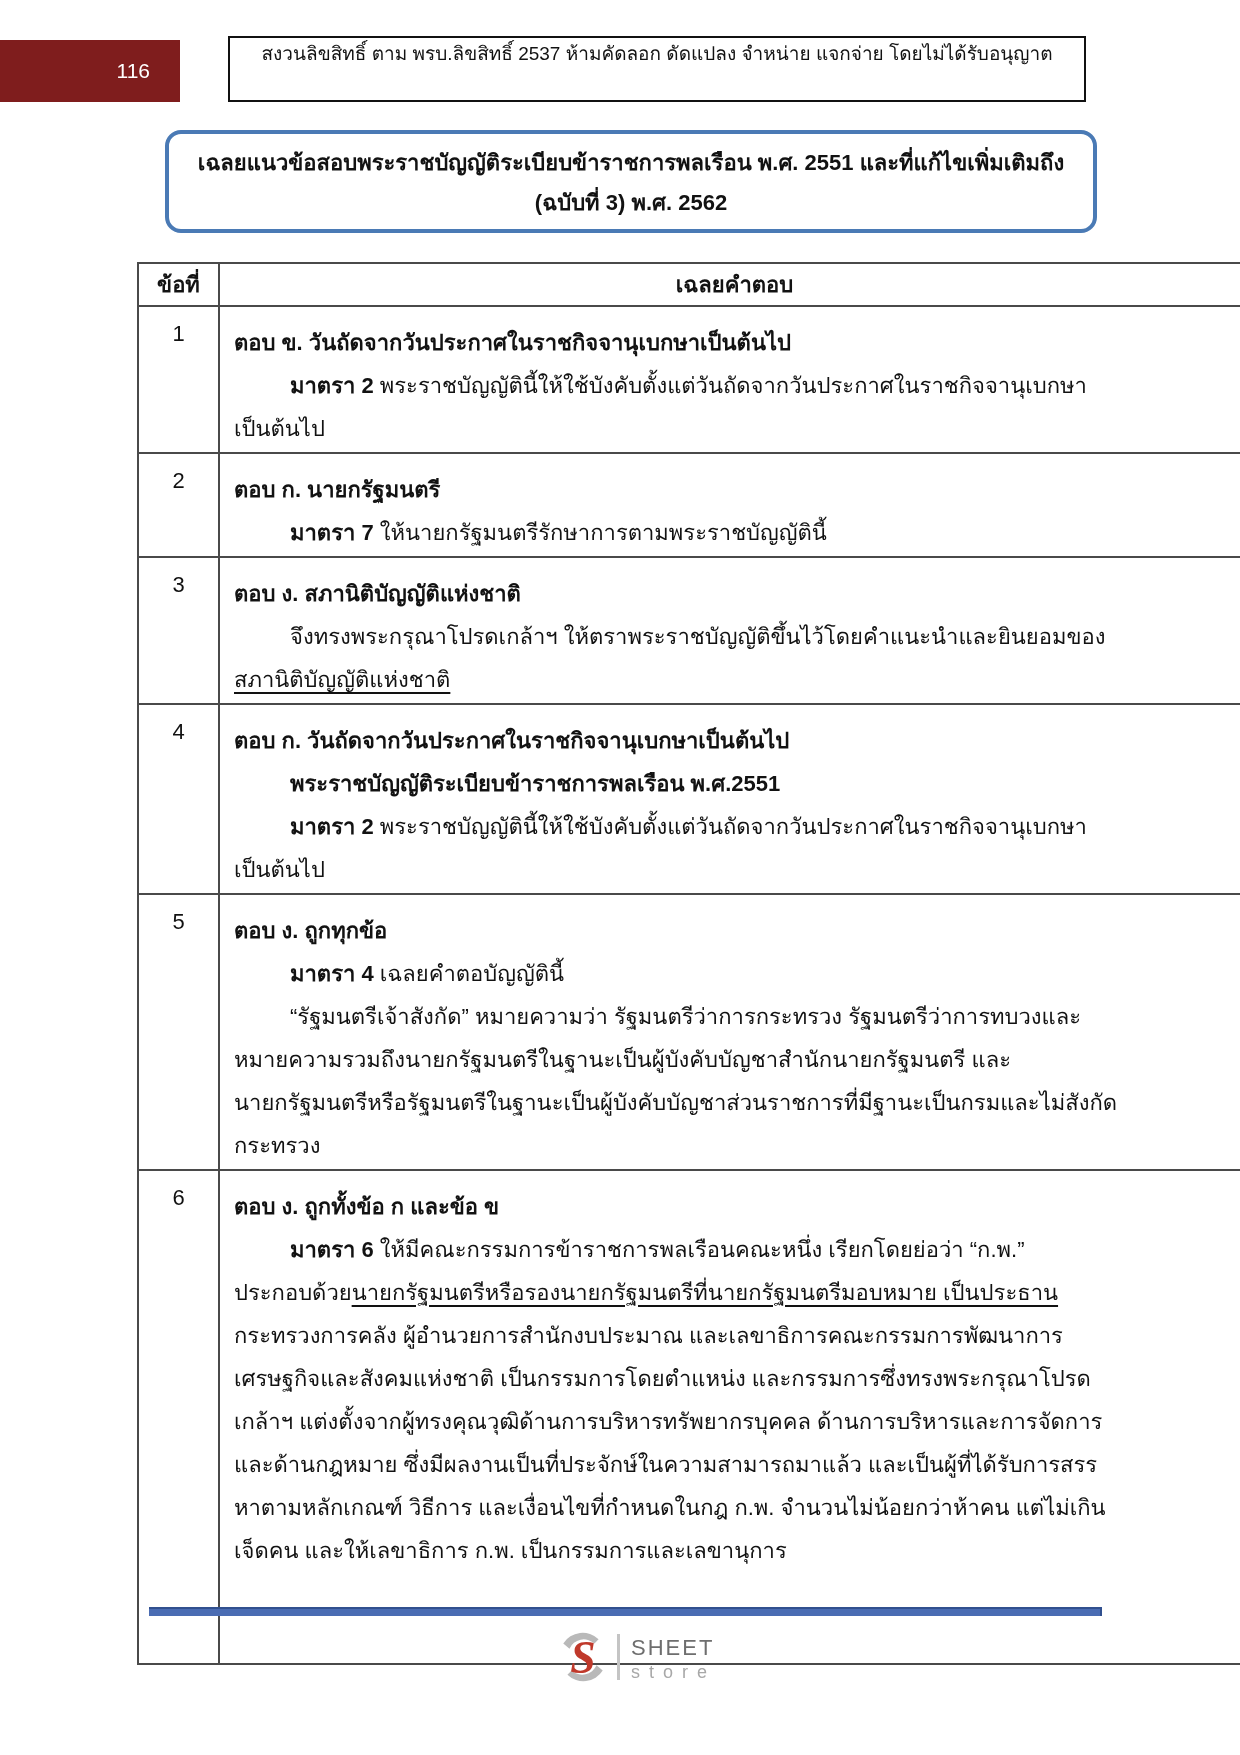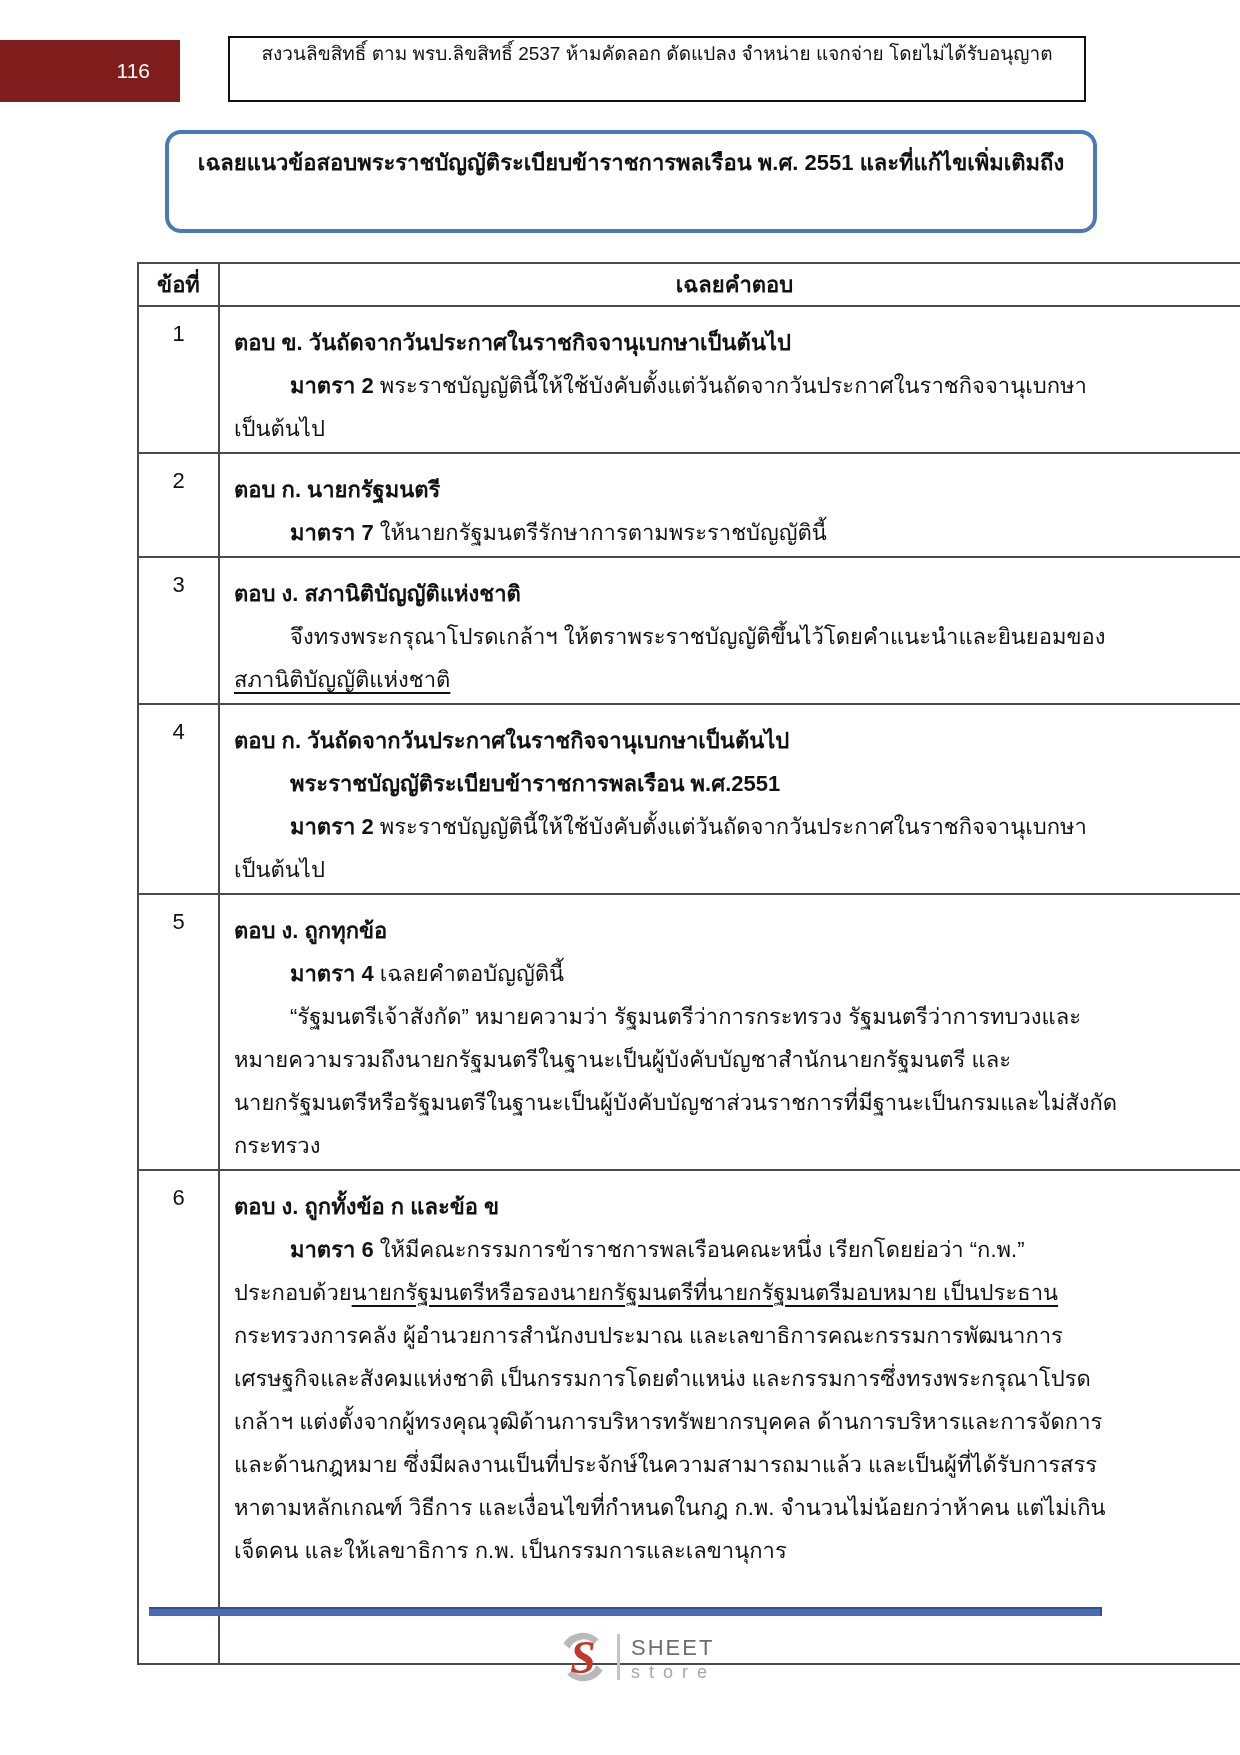--- a/index.html
+++ b/index.html
@@ -84,20 +84,21 @@
 
   <div class="page-num-box">
     <span>116</span>
   </div>
   <div class="copyright-box">
     <span>สงวนลิขสิทธิ์ ตาม พรบ.ลิขสิทธิ์ 2537 ห้ามคัดลอก ดัดแปลง จำหน่าย แจกจ่าย โดยไม่ได้รับอนุญาต</span>
   </div>
 
   <div class="title-box">
     <div class="t-line">เฉลยแนวข้อสอบพระราชบัญญัติระเบียบข้าราชการพลเรือน พ.ศ. 2551 และที่แก้ไขเพิ่มเติมถึง</div>
+    <div class="t-line">(ฉบับที่ 3) พ.ศ. 2562</div>
   </div>
 
   <table class="answers">
     <colgroup>
         <col class="c-no">
         <col>
       </colgroup>
     <thead>
       <tr>
         <th>ข้อที่</th>

